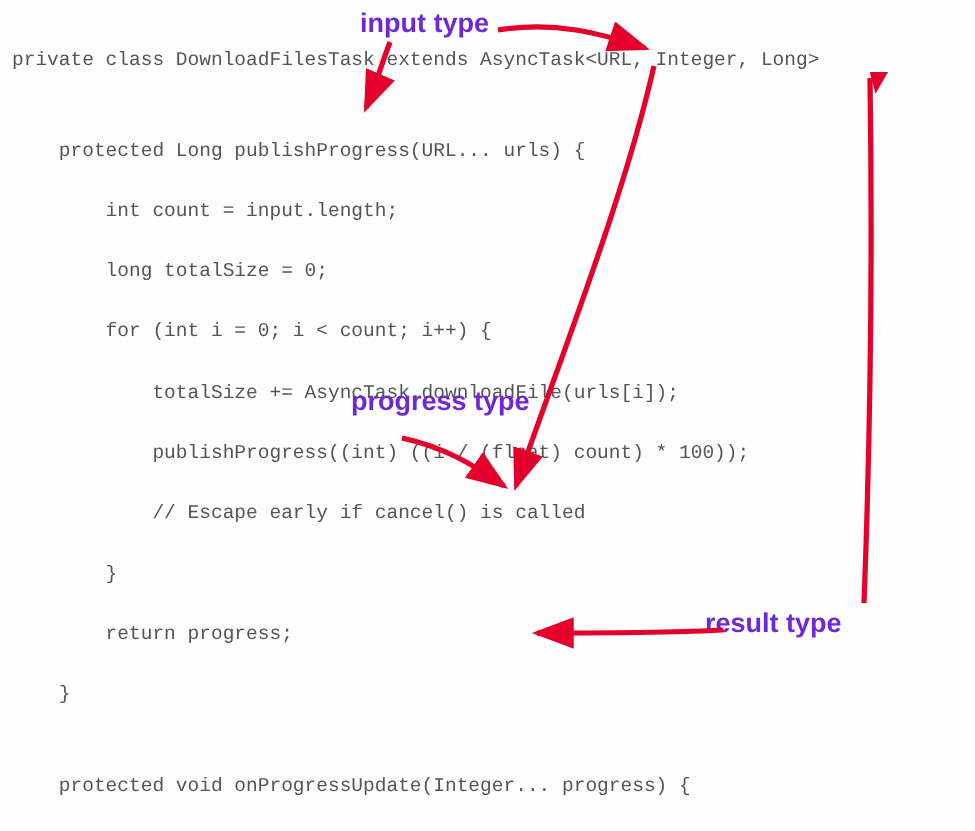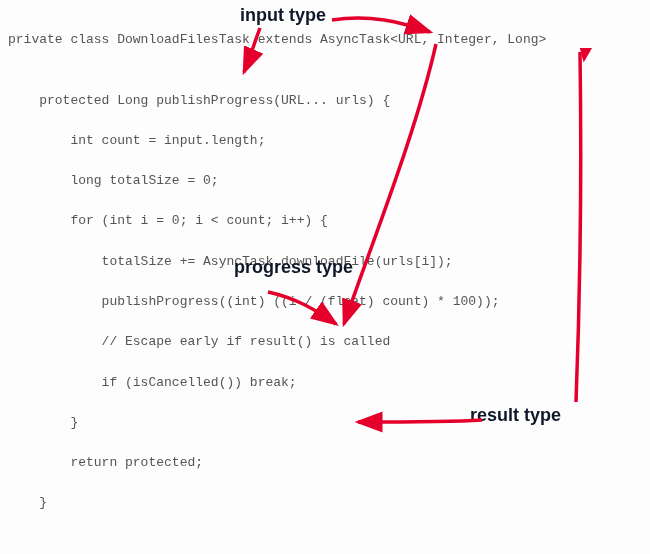--- a/index.html
+++ b/index.html
@@ -19,21 +19,21 @@
     padding: 10px 8px 10px 8px;
     white-space: pre;
   }
   .code-line {
     display: block;
   }
   .annotation {
     position: absolute;
     font-family: "Helvetica Neue", Helvetica, Arial, sans-serif;
     font-weight: 700;
-    color: #0f172a;
+    color: #6d28d9;
     font-size: 18px;
     line-height: 1.1;
     text-align: center;
     white-space: normal;
   }
   .arrow {
     position: absolute;
     pointer-events: none;
   }
 </style>
@@ -42,24 +42,23 @@
 
 <div class="code-area">
 <span class="code-line">private class DownloadFilesTask extends AsyncTask&lt;URL, Integer, Long&gt;</span>
 <span class="code-line"></span>
 <span class="code-line">    protected Long publishProgress(URL... urls) {</span>
 <span class="code-line">        int count = input.length;</span>
 <span class="code-line">        long totalSize = 0;</span>
 <span class="code-line">        for (int i = 0; i &lt; count; i++) {</span>
 <span class="code-line">            totalSize += AsyncTask.downloadFile(urls[i]);</span>
 <span class="code-line">            publishProgress((int) ((i / (float) count) * 100));</span>
-<span class="code-line">            // Escape early if result() is called</span>
-<span class="code-line">            if (isCancelled()) break;</span>
+<span class="code-line">            // Escape early if cancel() is called</span>
 <span class="code-line">        }</span>
-<span class="code-line">        return protected;</span>
+<span class="code-line">        return progress;</span>
 <span class="code-line">    }</span>
 <span class="code-line"></span>
 <span class="code-line">    protected void onProgressUpdate(Integer... progress) {</span>
 
 
 <span class="code-line"></span>
 
 
 
 

